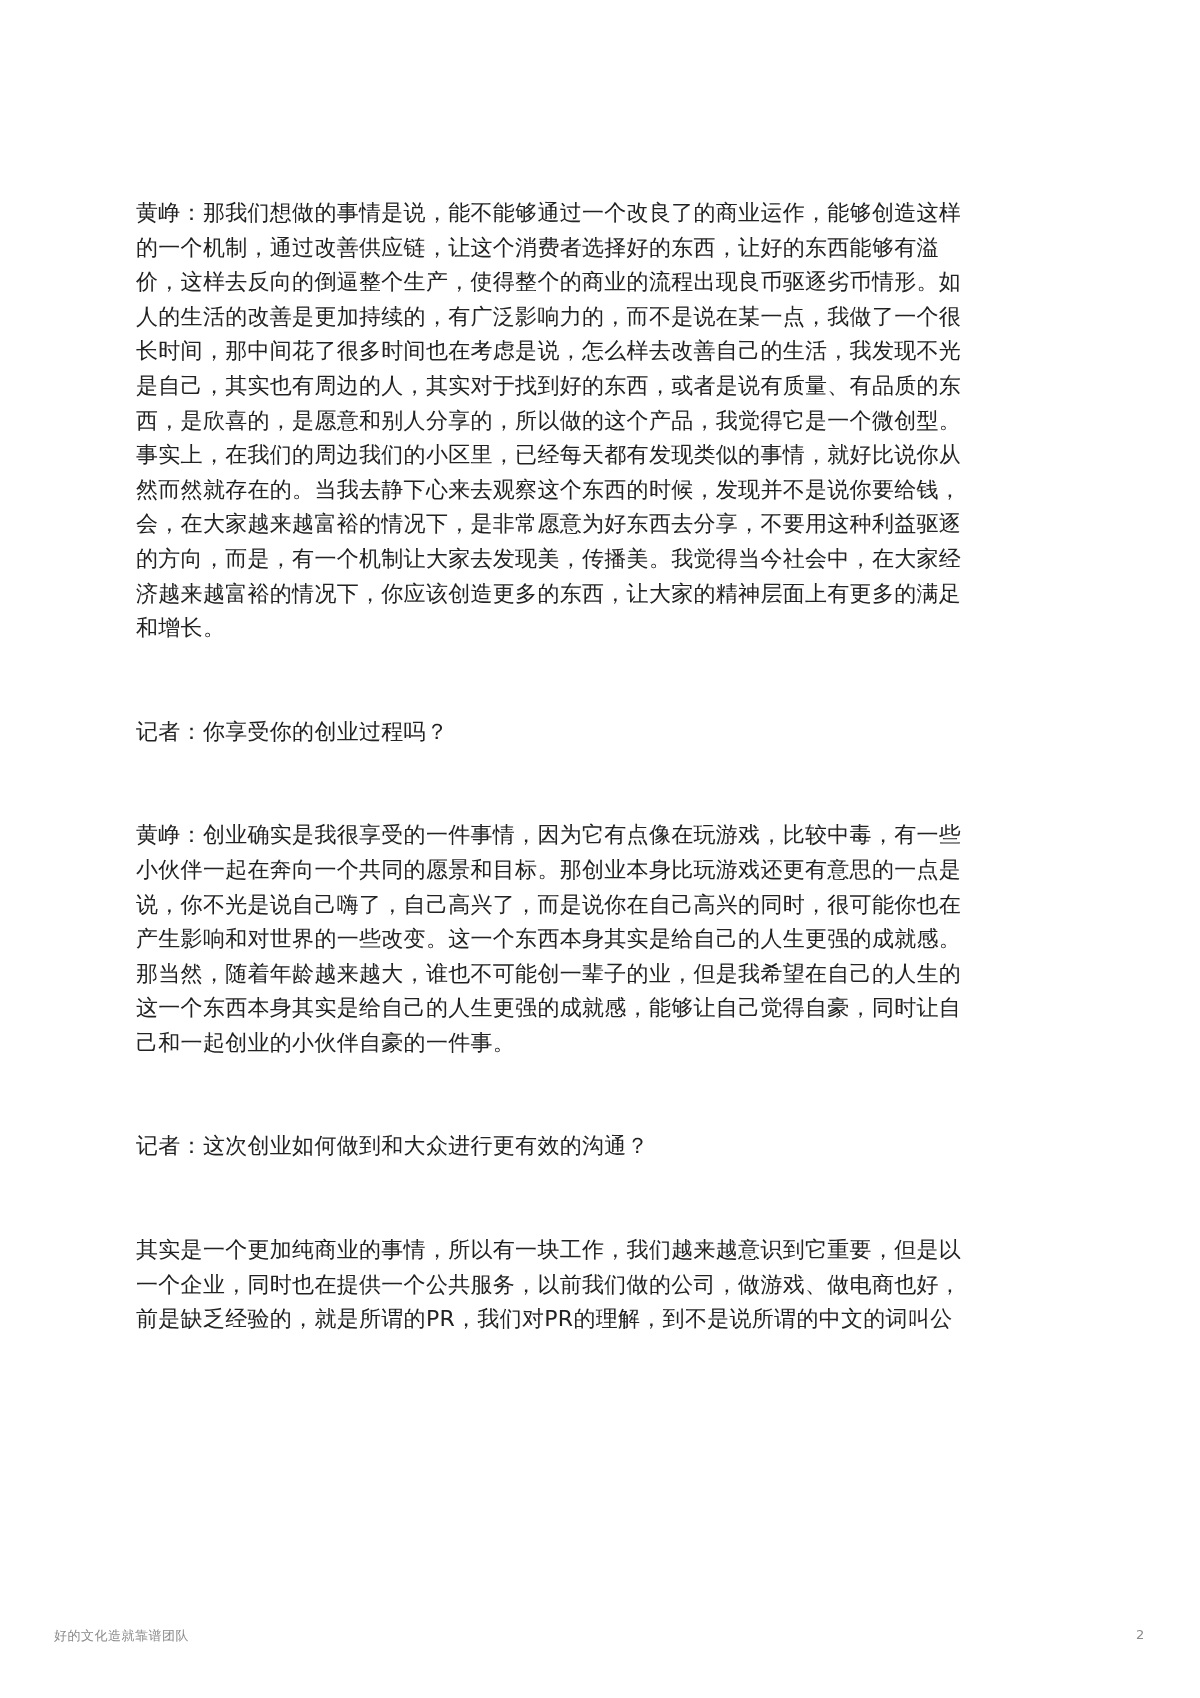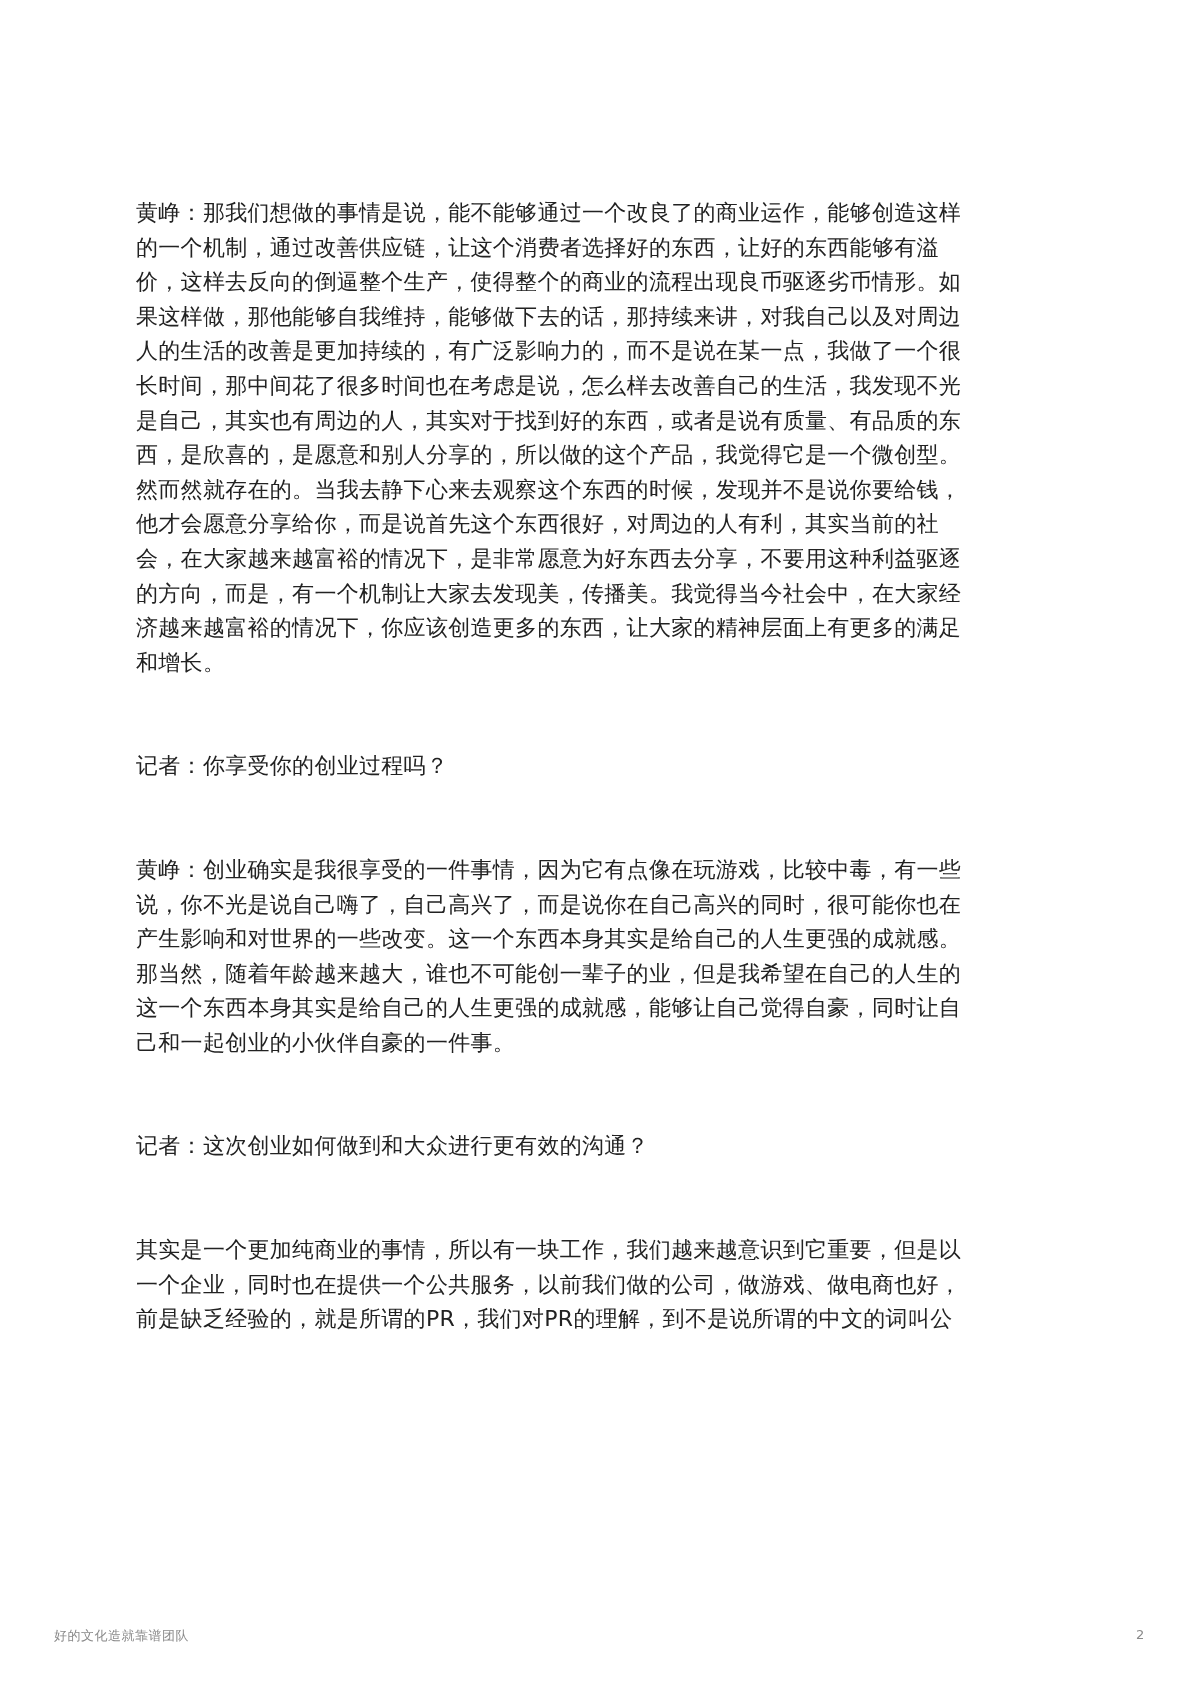--- a/index.html
+++ b/index.html
@@ -63,43 +63,43 @@
 </head>
 <body>
 
 <div class="page">
   <div class="content">
 
     <div class="para">
       <span class="line">黄峥：那我们想做的事情是说，能不能够通过一个改良了的商业运作，能够创造这样</span>
       <span class="line">的一个机制，通过改善供应链，让这个消费者选择好的东西，让好的东西能够有溢</span>
       <span class="line">价，这样去反向的倒逼整个生产，使得整个的商业的流程出现良币驱逐劣币情形。如</span>
-      <span class="line">果这样做，那他能够自我维持，能够做下去的话，那持续来讲，对我自己以及对周边</span>
       <span class="line">人的生活的改善是更加持续的，有广泛影响力的，而不是说在某一点，我做了一个很</span>
       <span class="line">长时间，那中间花了很多时间也在考虑是说，怎么样去改善自己的生活，我发现不光</span>
       <span class="line">是自己，其实也有周边的人，其实对于找到好的东西，或者是说有质量、有品质的东</span>
       <span class="line">西，是欣喜的，是愿意和别人分享的，所以做的这个产品，我觉得它是一个微创型。</span>
+      <span class="line">事实上，在我们的周边我们的小区里，已经每天都有发现类似的事情，就好比说你从</span>
       <span class="line">然而然就存在的。当我去静下心来去观察这个东西的时候，发现并不是说你要给钱，</span>
-      <span class="line">他才会愿意分享给你，而是说首先这个东西很好，对周边的人有利，其实当前的社</span>
       <span class="line">会，在大家越来越富裕的情况下，是非常愿意为好东西去分享，不要用这种利益驱逐</span>
       <span class="line">的方向，而是，有一个机制让大家去发现美，传播美。我觉得当今社会中，在大家经</span>
       <span class="line">济越来越富裕的情况下，你应该创造更多的东西，让大家的精神层面上有更多的满足</span>
       <span class="line">和增长。</span>
     </div>
 
     <span class="gap"></span>
 
     <div class="para">
       <span class="line">记者：你享受你的创业过程吗？</span>
     </div>
 
     <span class="gap"></span>
 
     <div class="para">
       <span class="line">黄峥：创业确实是我很享受的一件事情，因为它有点像在玩游戏，比较中毒，有一些</span>
+      <span class="line">小伙伴一起在奔向一个共同的愿景和目标。那创业本身比玩游戏还更有意思的一点是</span>
       <span class="line">说，你不光是说自己嗨了，自己高兴了，而是说你在自己高兴的同时，很可能你也在</span>
       <span class="line">产生影响和对世界的一些改变。这一个东西本身其实是给自己的人生更强的成就感。</span>
       <span class="line">那当然，随着年龄越来越大，谁也不可能创一辈子的业，但是我希望在自己的人生的</span>
       <span class="line">这一个东西本身其实是给自己的人生更强的成就感，能够让自己觉得自豪，同时让自</span>
       <span class="line">己和一起创业的小伙伴自豪的一件事。</span>
     </div>
 
     <span class="gap"></span>
 
     <div class="para">

